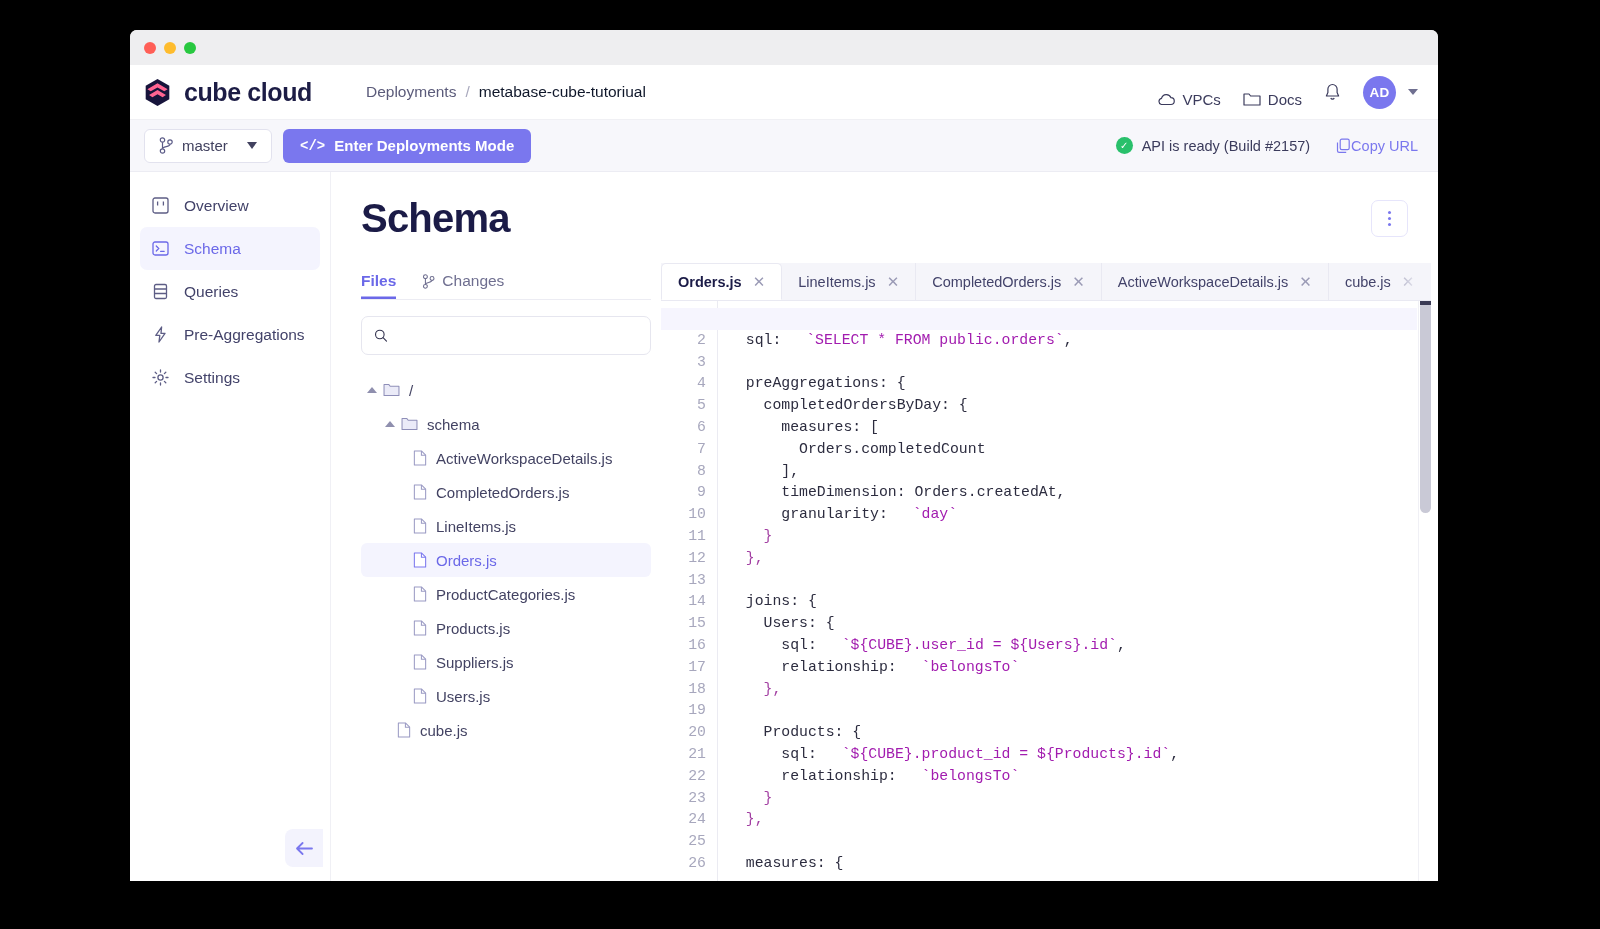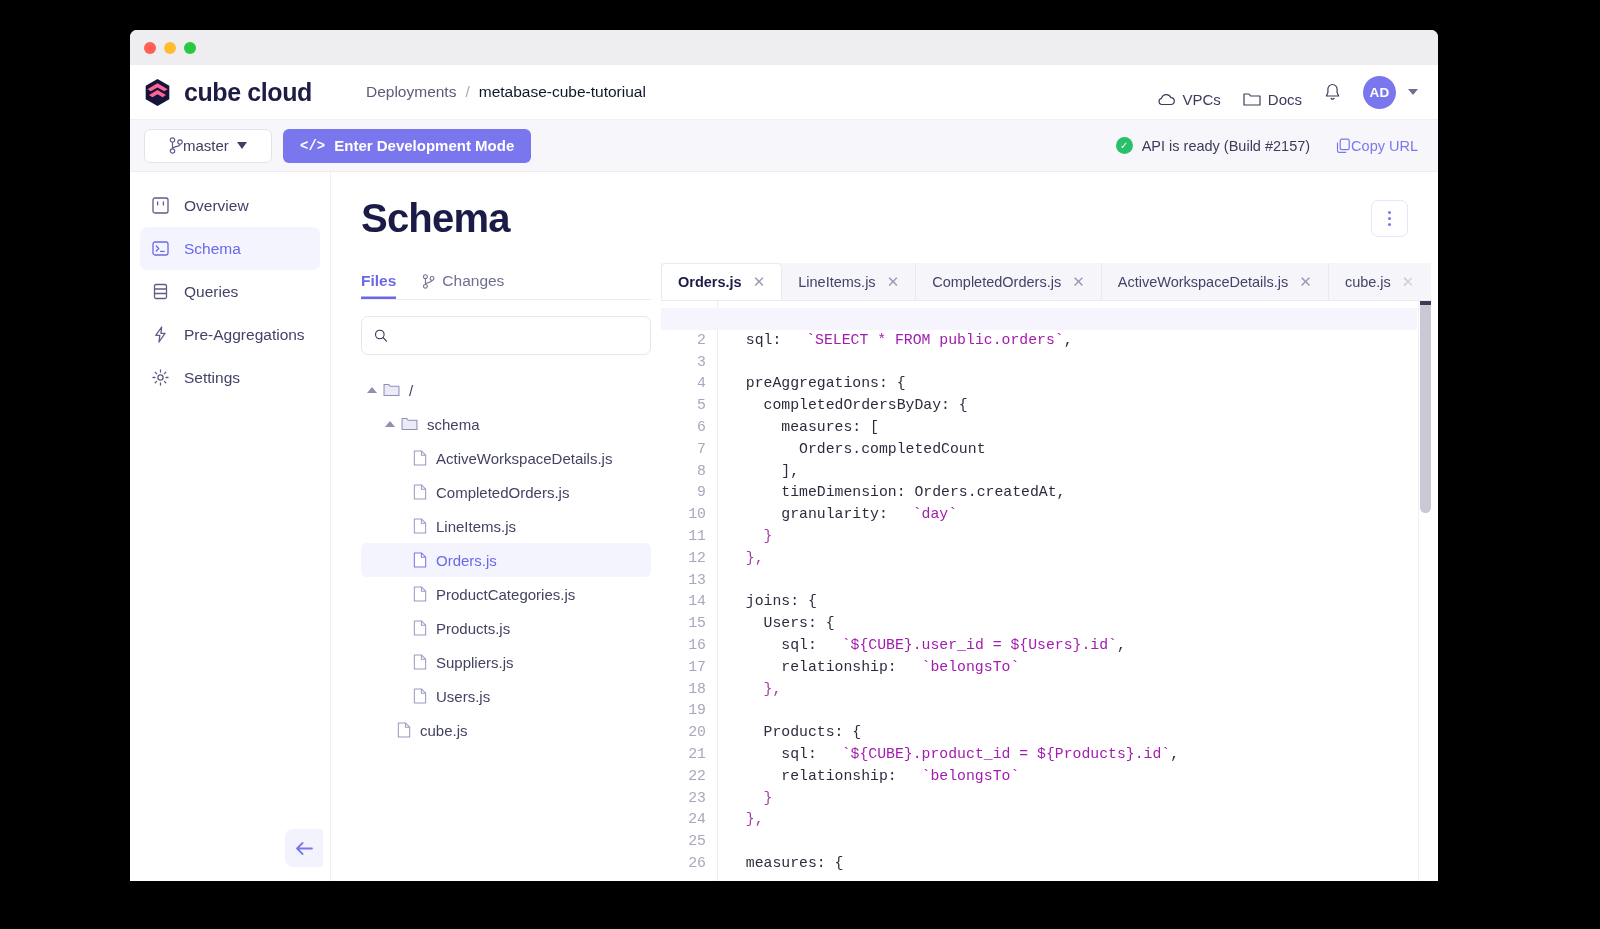--- a/index.html
+++ b/index.html
@@ -82,22 +82,22 @@
     background: #f7f7fb;
     display: flex; align-items: center;
     padding: 0 20px 0 14px;
     border-bottom: 1px solid #ececf3;
   }
   .branch-btn {
     height: 34px; min-width: 128px;
     background: #fff;
     border: 1px solid #e2e2ee;
     border-radius: 6px;
-    display: flex; align-items: center; 
-    padding: 0 24px;
+    display: flex; align-items: center; gap: 9px;
+    padding: 0 14px;
     font-size: 15px; color: #41415f;
   }
   .branch-caret {
     width: 0; height: 0; margin-left: auto;
     border-left: 5px solid transparent;
     border-right: 5px solid transparent;
     border-top: 7px solid #41415f;
   }
   .dev-btn {
     margin-left: 11px;
@@ -362,21 +362,21 @@
         <circle cx="3.5" cy="3" r="2.2" fill="none" stroke="#5c5c88" stroke-width="1.2"></circle>
         <circle cx="3.5" cy="14" r="2.2" fill="none" stroke="#5c5c88" stroke-width="1.2"></circle>
         <circle cx="11" cy="5" r="2.2" fill="none" stroke="#5c5c88" stroke-width="1.2"></circle>
         <path d="M3.5 5.2v6.6M11 7.2c0 3-7.5 1.8-7.5 4.6" fill="none" stroke="#5c5c88" stroke-width="1.2"></path>
       </svg>
       <span>master</span>
       <span class="branch-caret"></span>
     </div>
     <div class="dev-btn">
       <span class="dev-code">&lt;/&gt;</span>
-      <span>Enter Development Mode</span>
+      <span>Enter Deployments Mode</span>
     </div>
     <div class="status-wrap">
       <span class="status-dot">✓</span>
       <span>API is ready (Build #2157)</span>
     </div>
     <div class="copy-url">
       <svg width="15" height="16" viewBox="0 0 15 16">
         <rect x="4.2" y="1.2" width="9" height="10.5" rx="1.6" fill="none" stroke="#7a77ee" stroke-width="1.2"></rect>
         <path d="M10.2 14.3H3.1a1.6 1.6 0 0 1-1.6-1.6V4.4" fill="none" stroke="#7a77ee" stroke-width="1.2"></path>
       </svg>

